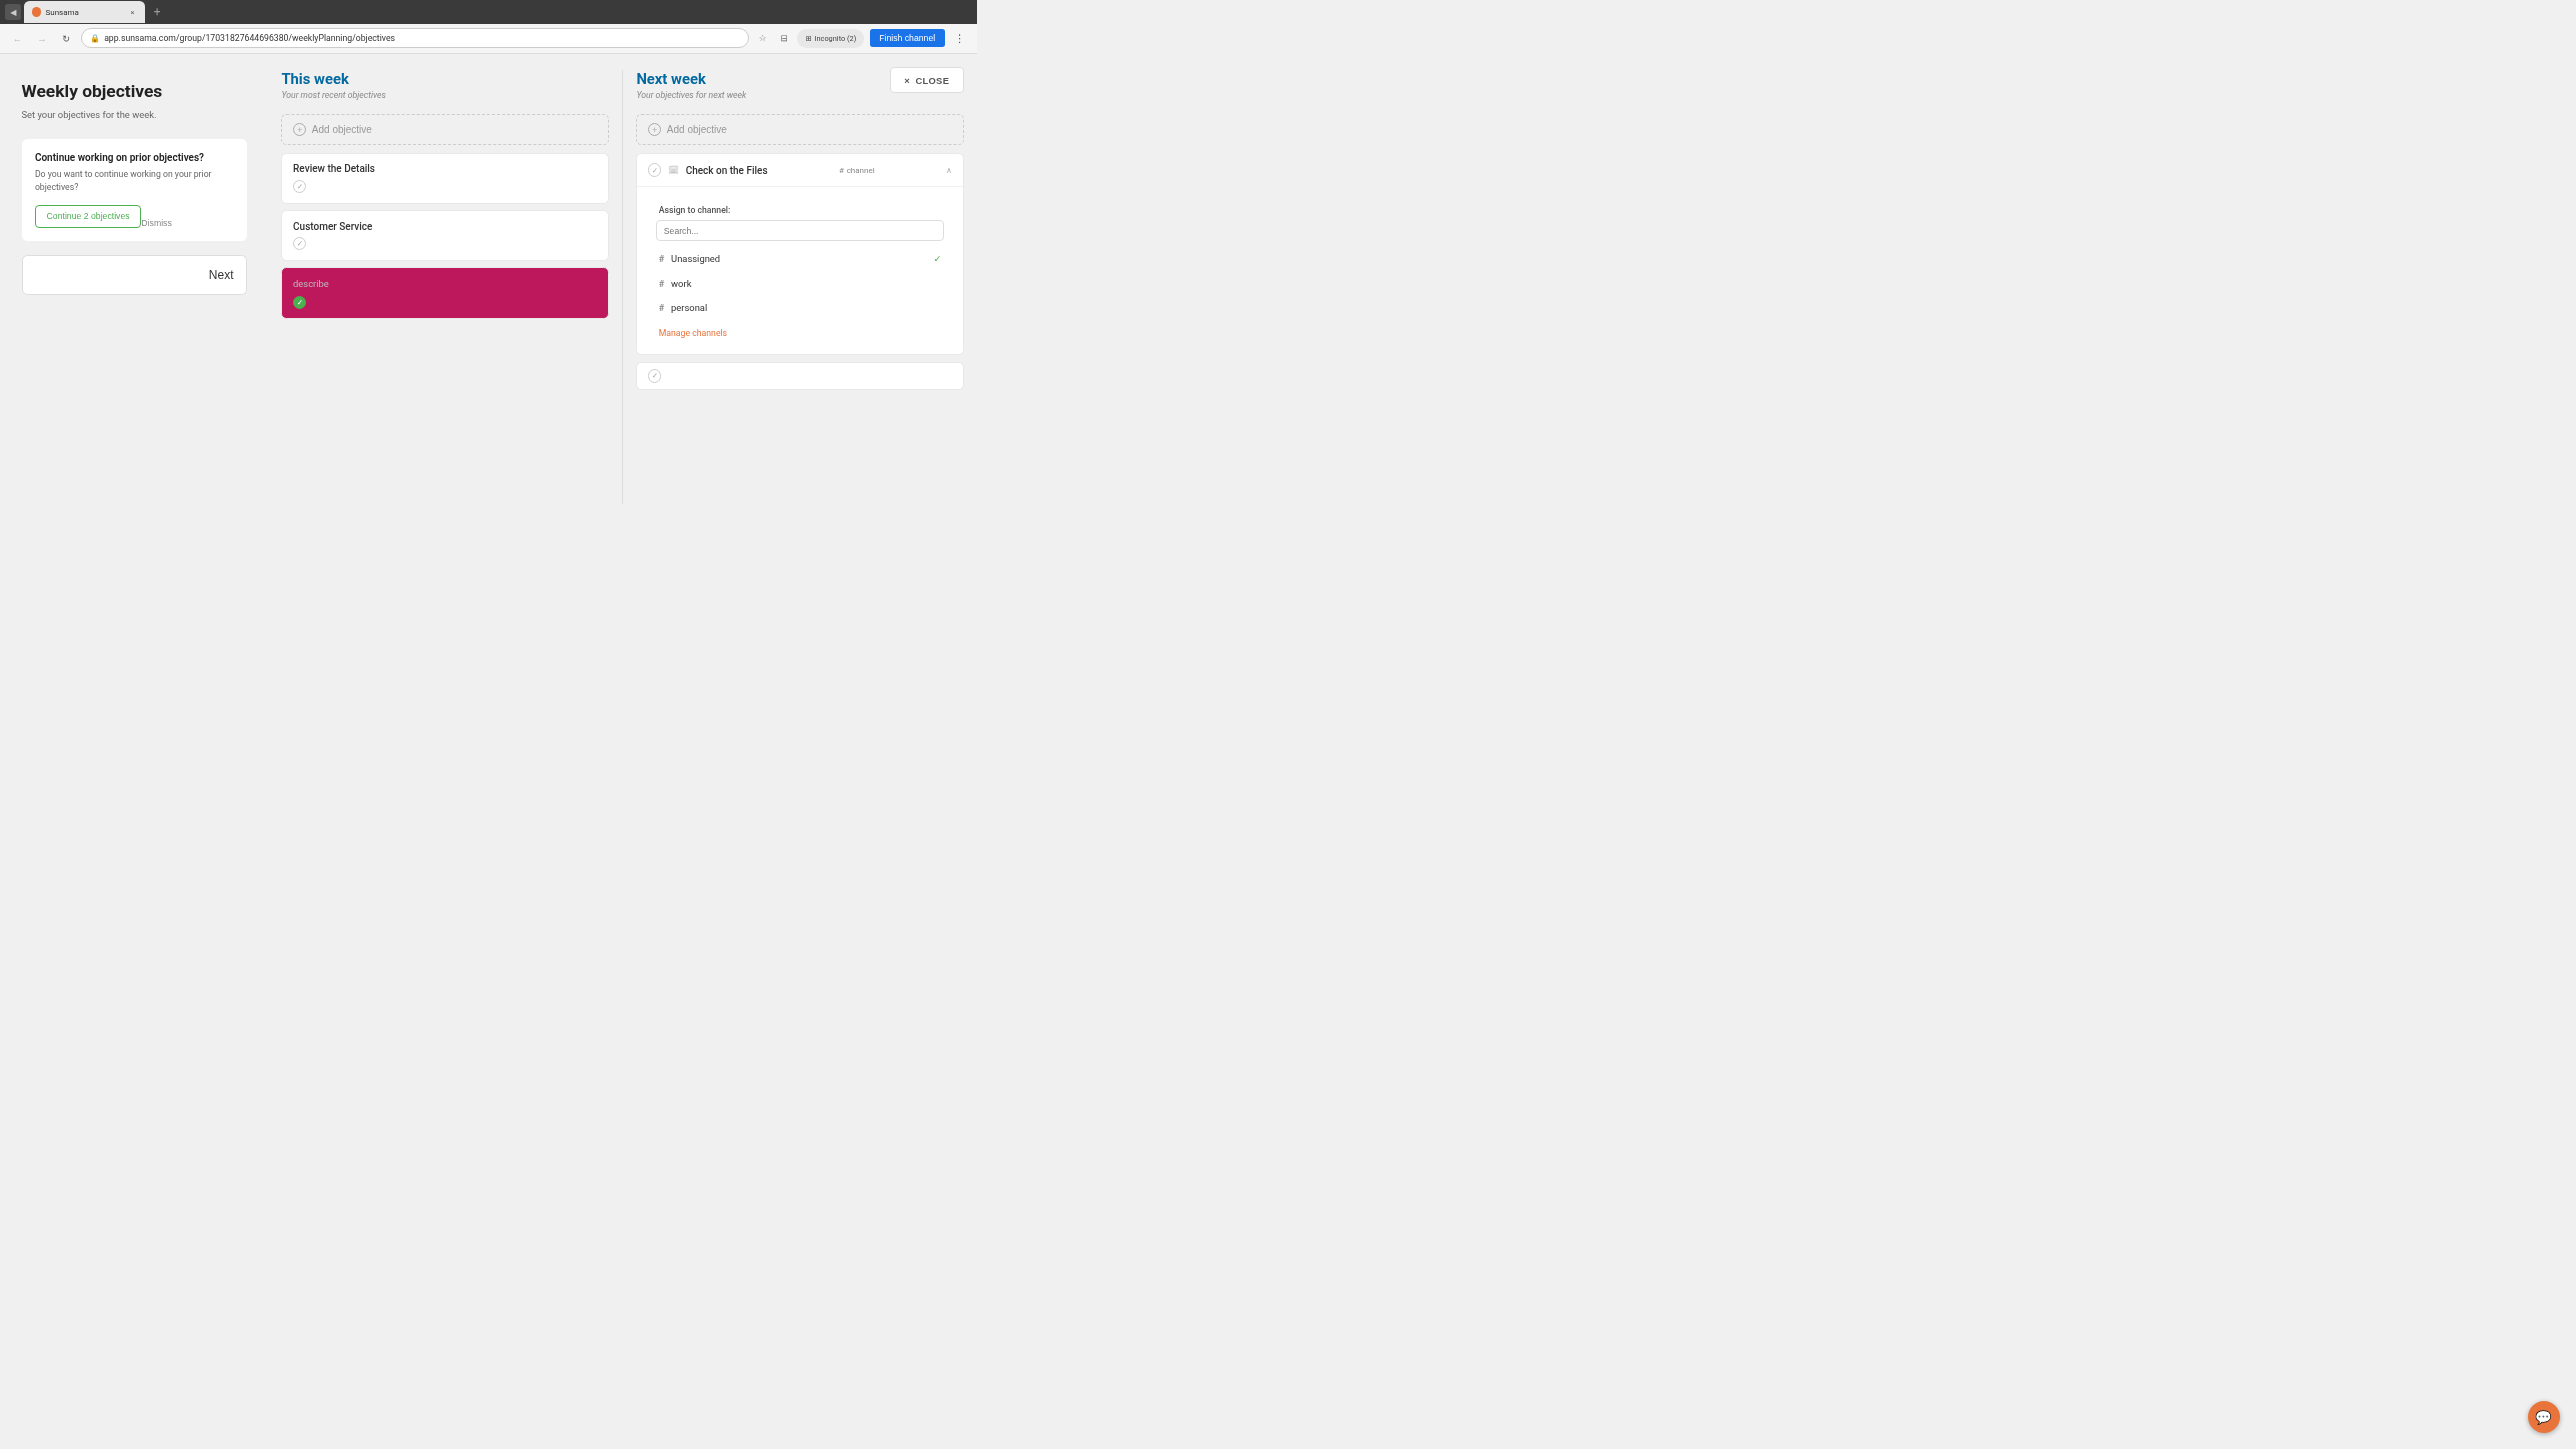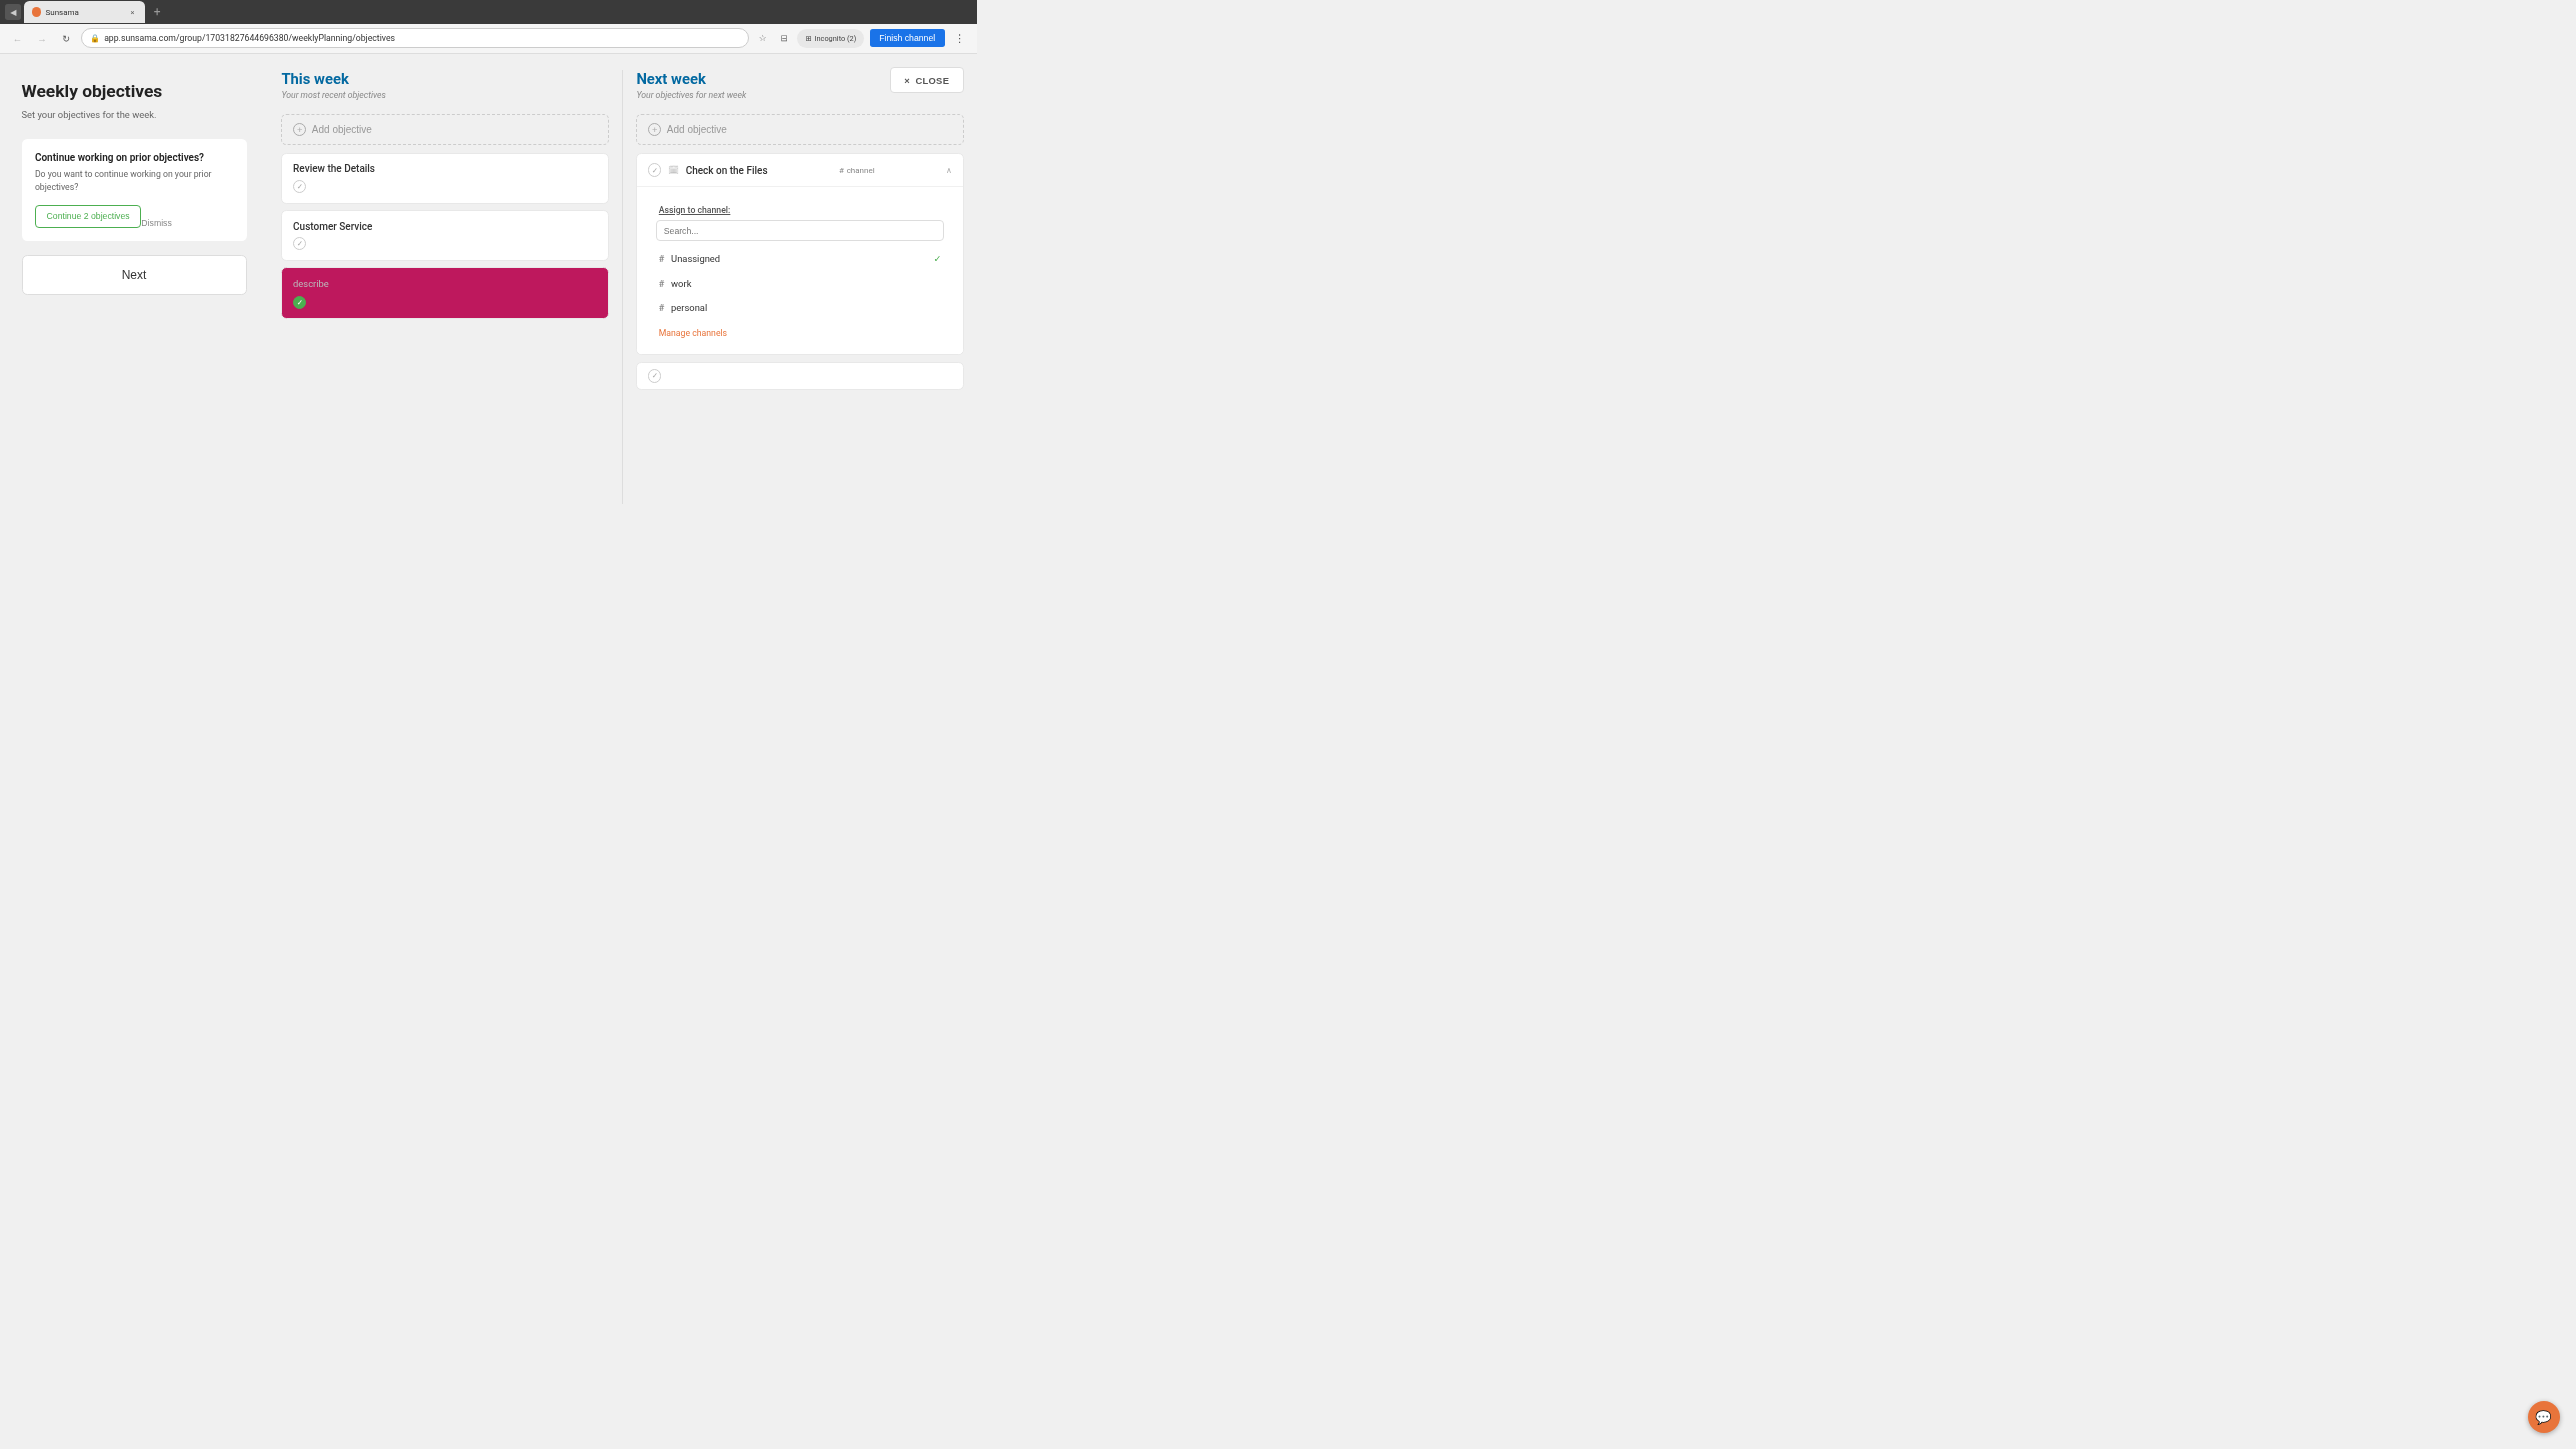--- a/index.html
+++ b/index.html
@@ -189,21 +189,21 @@
     .next-btn {
       width: 100%;
       background: white;
       border: 0.7px solid #ddd;
       border-radius: 5.4px;
       padding: 12px;
       font-size: 12px;
       font-weight: 500;
       color: #333;
       cursor: pointer;
-      text-align: center;
+      text-align: right;
     }
 
     
     .content-area {
       flex: 1;
       display: flex;
       gap: 0;
       padding: 16px 0;
       overflow: hidden;
     }
@@ -312,21 +312,20 @@
     .describe-text {
       font-size: 9.4px;
       color: #bbb;
       margin-bottom: 6.7px;
     }
     .channel-dropdown-header {
       padding: 9.4px 10.7px 5.4px;
       font-size: 8.7px;
       color: #555;
       font-weight: 500;
-      text-decoration: underline;
     }
     .channel-search {
       margin: 0 8px 5.4px;
       padding: 4.7px 6.7px;
       border: 0.7px solid #ddd;
       border-radius: 4px;
       font-size: 8.7px;
       color: #999;
       width: calc(100% - 16px);
       outline: none;

